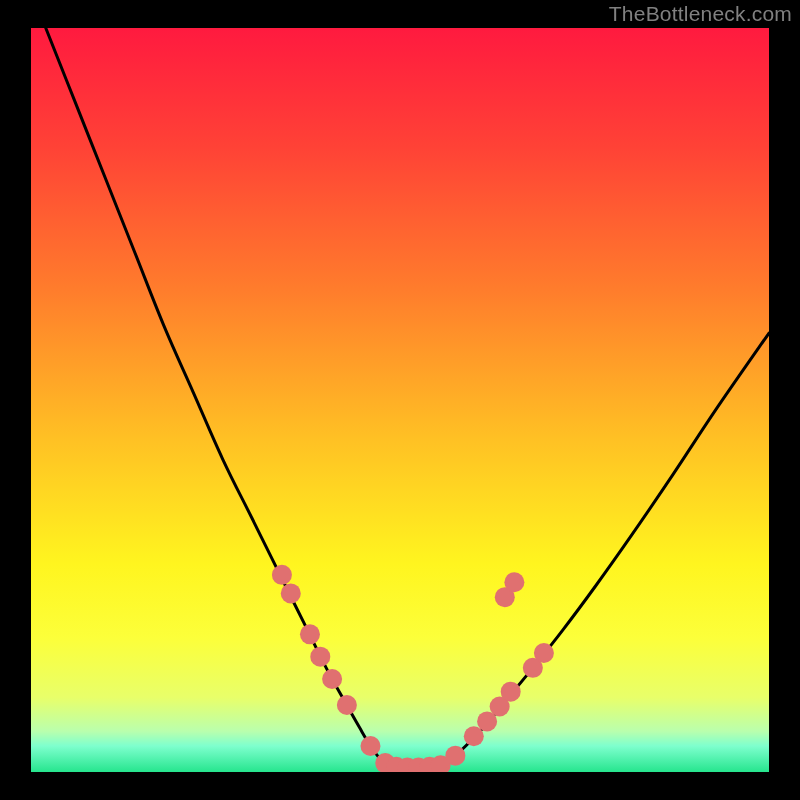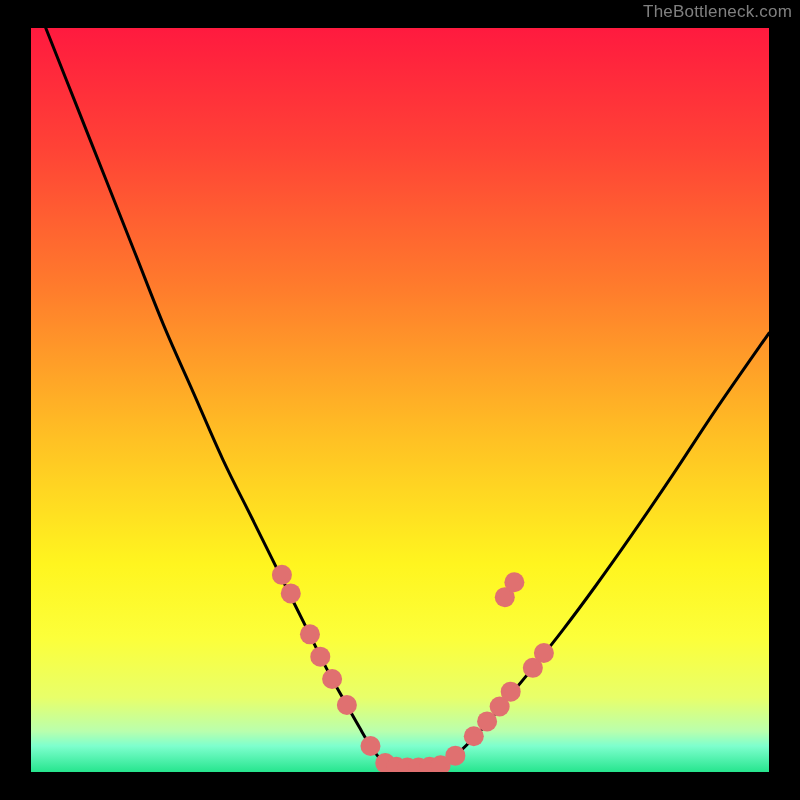--- a/index.html
+++ b/index.html
@@ -18,21 +18,21 @@
   }
   .plot {
     position: absolute;
     background: #fff;
   }
   .watermark {
     position: absolute;
     top: 2px;
     right: 8px;
     color: #808080;
-    font-size: 17px;
+    font-size: 21px;
     font-weight: 500;
     letter-spacing: 0.2px;
   }
   svg {
     display: block;
   }
 </style>
 </head>
 <body>
 

